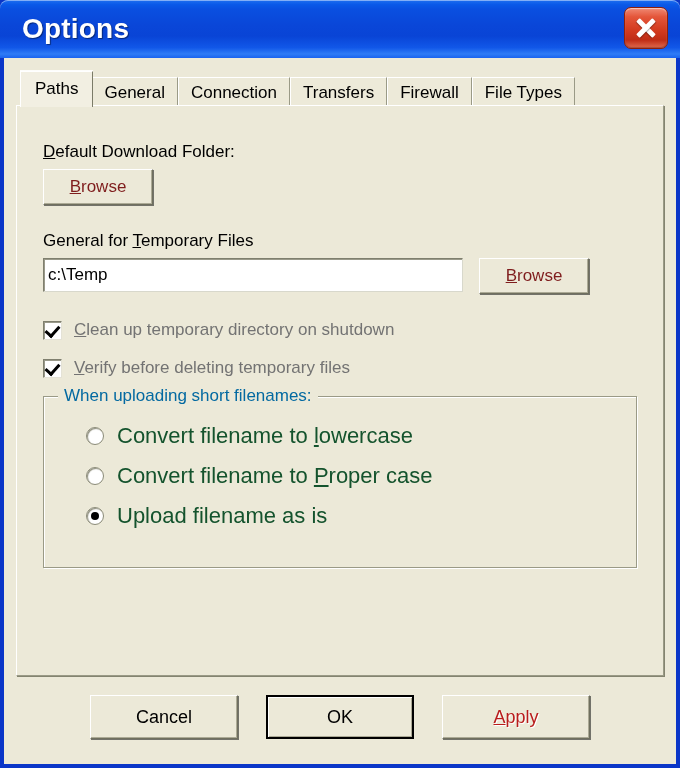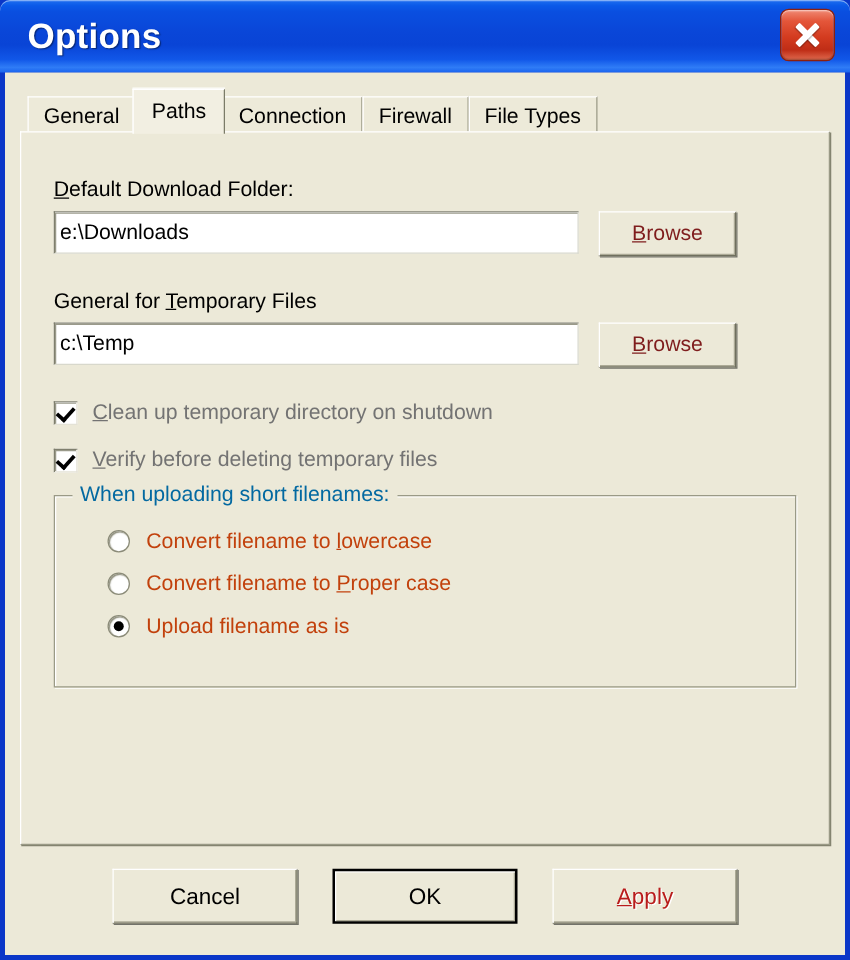--- a/index.html
+++ b/index.html
@@ -280,22 +280,22 @@
     position: absolute;
     left: 50%;
     top: 50%;
     width: 8px;
     height: 8px;
     margin: -4px 0 0 -4px;
     border-radius: 50%;
     background: #000000;
   }
   .radio-label {
-    font-size: 17px;
-    color: #c2410c;
+    font-size: 22px;
+    color: #14532d;
     white-space: nowrap;
   }
 
   
   .buttonbar {
     flex: 0 0 auto;
     height: 70px;
     display: flex;
     align-items: center;
     justify-content: center;
@@ -332,34 +332,34 @@
 <div class="window">
 
   <div class="titlebar">
     <div class="title-text">Options</div>
     <div class="close-btn" title="Close"></div>
   </div>
 
   <div class="client">
 
     <div class="tabstrip" id="tabstrip">
+        <div class="tab active">Paths</div>
         <div class="tab">General</div>
-        <div class="tab active">Paths</div>
         <div class="tab">Connection</div>
+        <div class="tab">Transfers</div>
         <div class="tab">Firewall</div>
         <div class="tab">File Types</div>
       </div>
 
     <div class="tabpage">
 
       <div class="field-label">
         <span></span><u>D</u><span>efault Download Folder:</span>
       </div>
       <div class="field-row">
-        <input class="textbox" type="text" value="e:\Downloads" style="">
         <button class="browse-btn"><u>B</u><span>rowse</span></button>
       </div>
 
       <div class="spacer-26"></div>
 
       <div class="field-label">
         <span>General for </span><u>T</u><span>emporary Files</span>
       </div>
       <div class="field-row">
         <input class="textbox" type="text" value="c:\Temp" style="">

